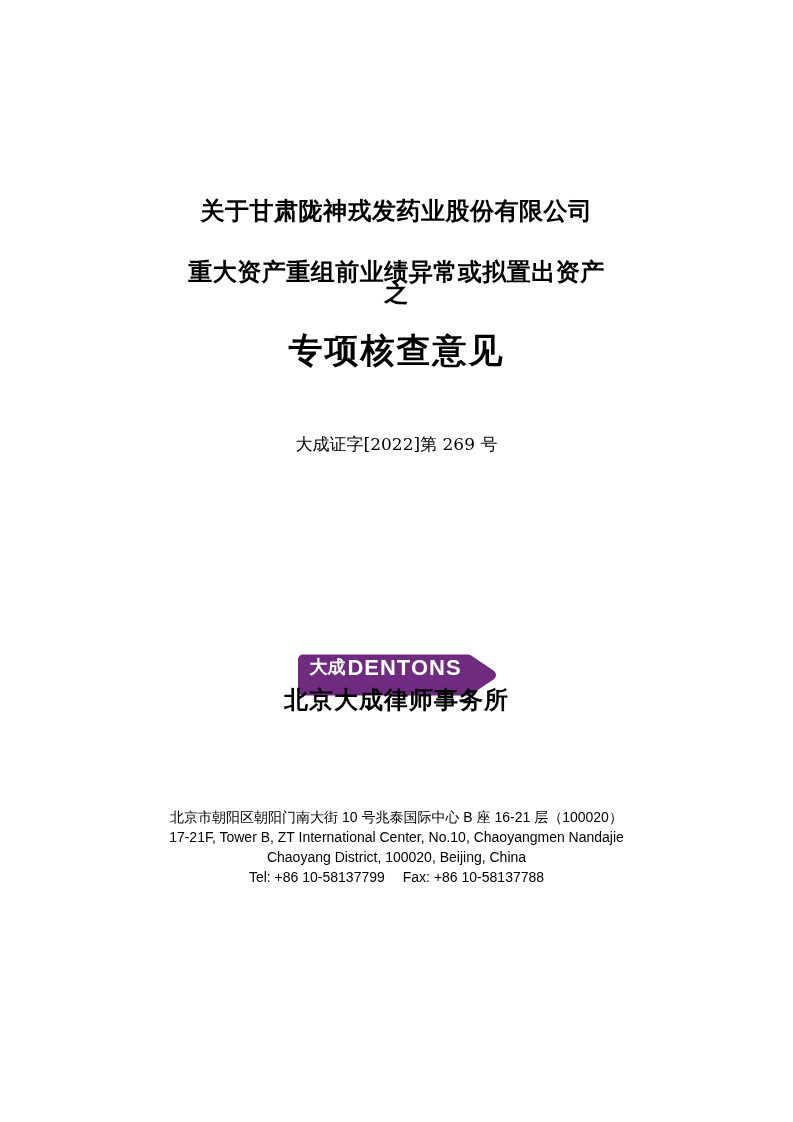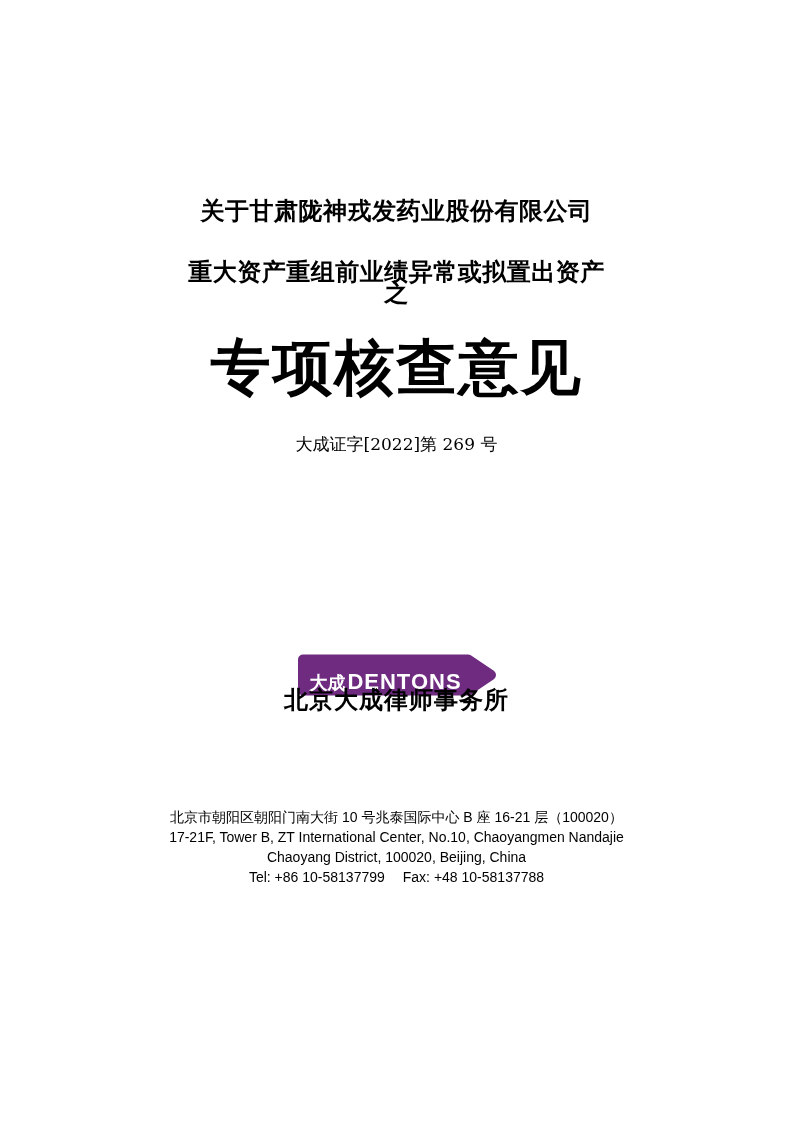--- a/index.html
+++ b/index.html
@@ -26,21 +26,21 @@
     font-size: 24px;
     letter-spacing: 0.5px;
   }
   .title-line-1 { top: 183px; }
   .title-line-2 { top: 244px; }
   .title-connector { top: 265px; }
   .main-title {
     top: 316px;
     font-family: "DejaVu Serif", "Liberation Serif", serif;
     font-weight: bold;
-    font-size: 60px;
+    font-size: 34px;
     letter-spacing: 2px;
   }
   .doc-number {
     top: 421px;
     font-family: "DejaVu Serif", "Liberation Serif", serif;
     font-size: 17px;
   }
   .logo {
     position: absolute;
     top: 642px;
@@ -50,21 +50,21 @@
     height: 42px;
   }
   .logo svg { display: block; }
   .logo-text {
     position: absolute;
     top: 1px;
     left: 0;
     width: 184px;
     height: 40px;
     display: flex;
-    align-items: flex-end;
+    align-items: flex-start;
     justify-content: center;
     gap: 2px;
     color: #ffffff;
   }
   .logo-cn { font-size: 18px; font-weight: bold; }
   .logo-en { font-size: 22px; font-weight: bold; letter-spacing: 1px; }
   .firm-name {
     top: 672px;
     font-size: 24px;
     font-weight: bold;
@@ -110,17 +110,17 @@
   </div>
 
   <div class="centered firm-name">北京大成律师事务所</div>
 
 
   <div class="address-block">
     <div>北京市朝阳区朝阳门南大街 10 号兆泰国际中心 B 座 16-21 层（100020）</div>
     <div>17-21F, Tower B, ZT International Center, No.10, Chaoyangmen Nandajie</div>
     <div>Chaoyang District, 100020, Beijing, China</div>
     <div>
-      <span>Tel: +86 10-58137799</span><span class="telfax-gap"></span><span>Fax: +48 10-58137788</span>
+      <span>Tel: +86 10-58137799</span><span class="telfax-gap"></span><span>Fax: +86 10-58137788</span>
     </div>
   </div>
 
 </div>
 
 </body></html>

